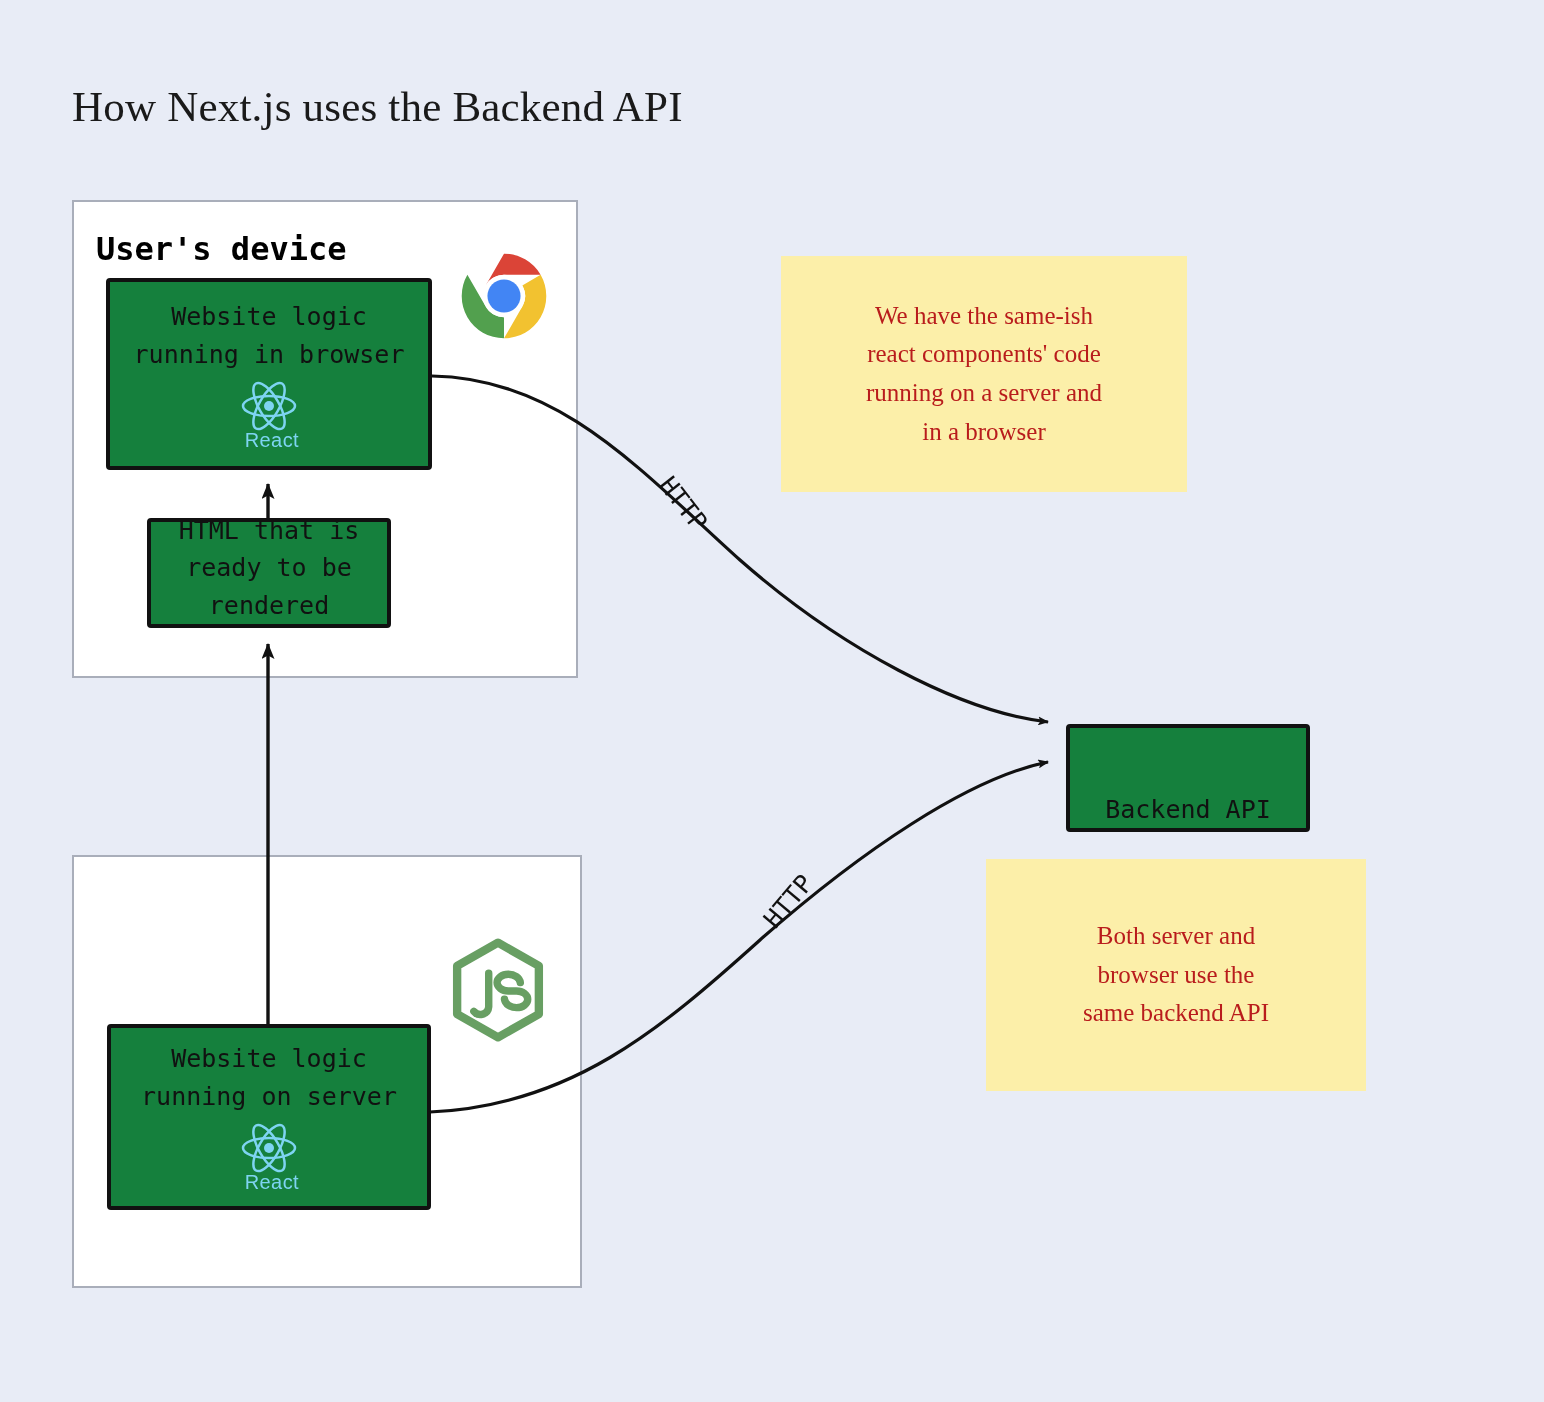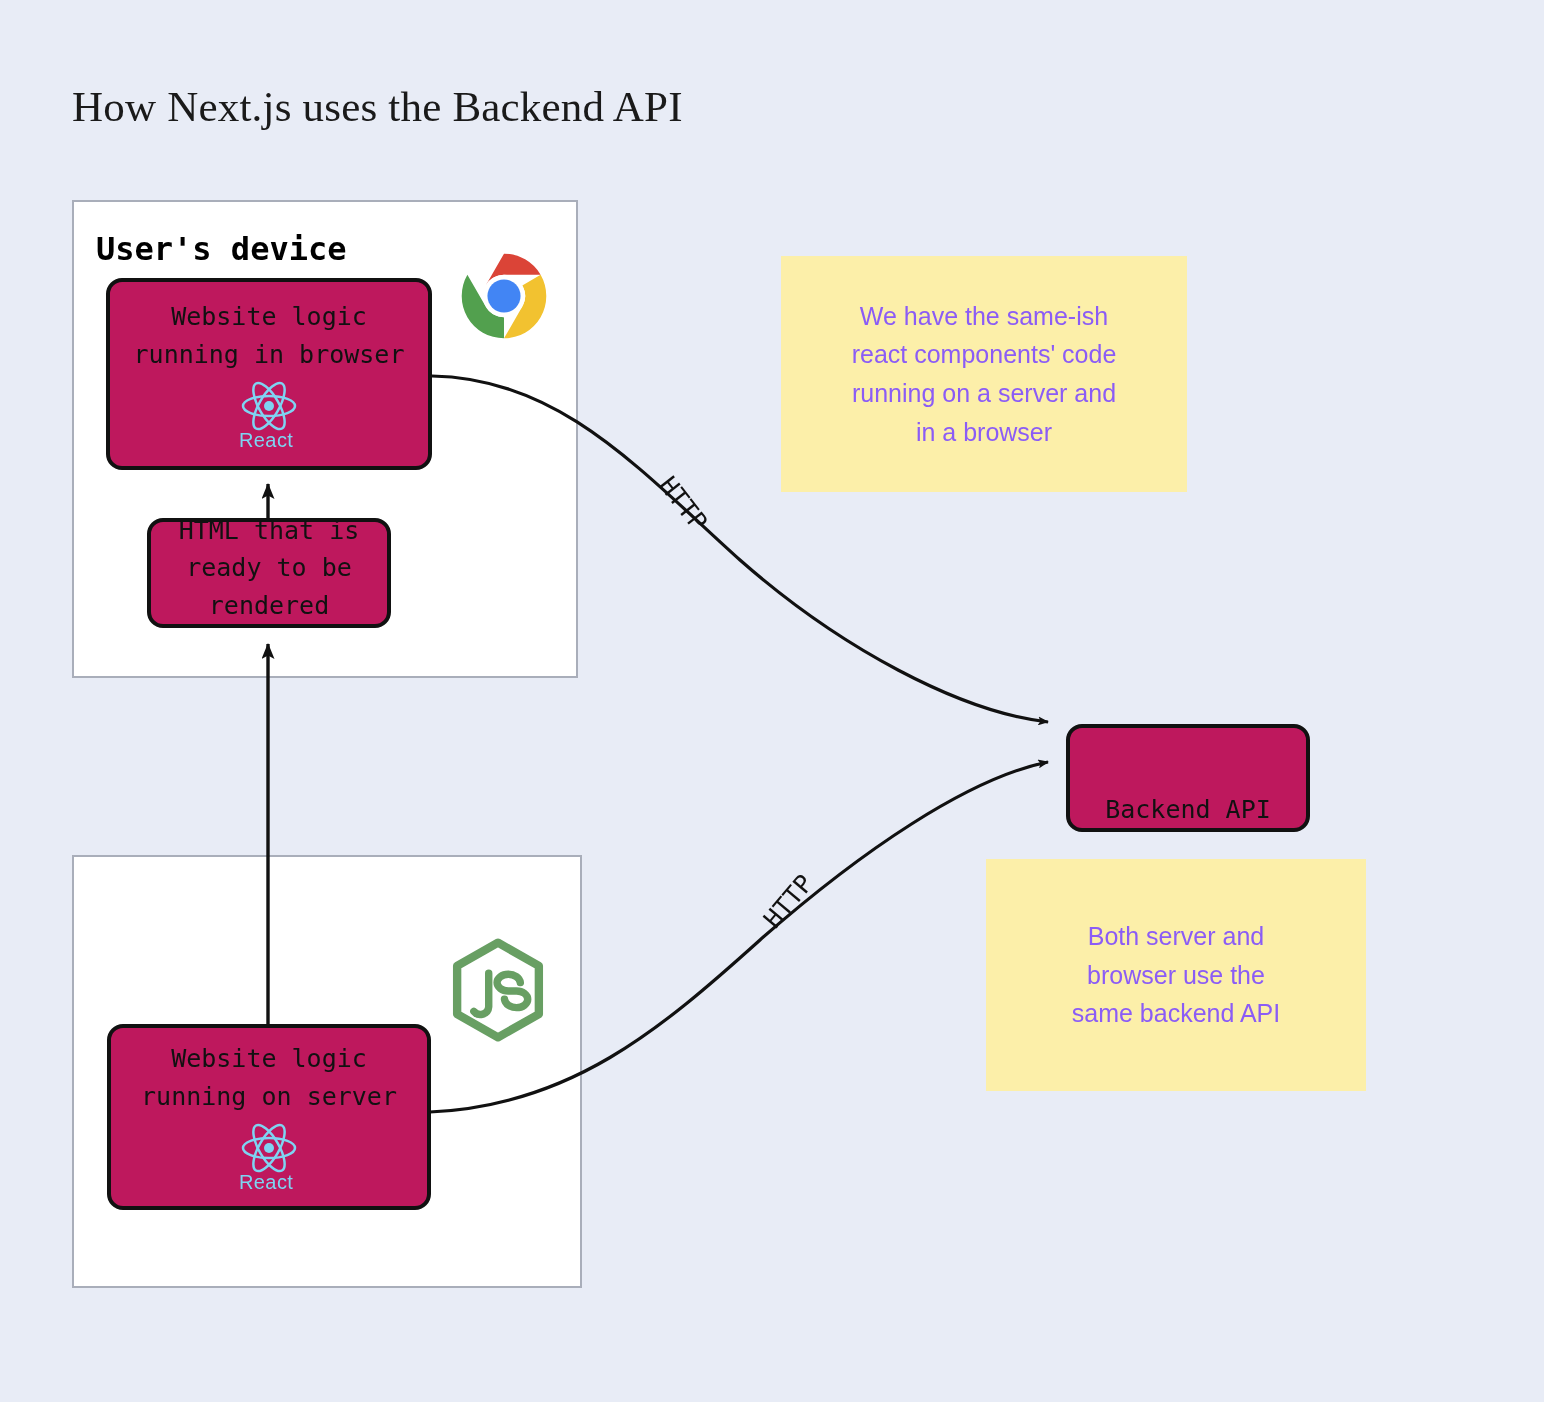--- a/index.html
+++ b/index.html
@@ -45,23 +45,23 @@
     font-weight: bold;
     font-size: 32px;
     color: #000000;
     line-height: 1.45;
     white-space: pre-line;
   }
 
   
   .node {
     position: absolute;
-    background: #be185d;
+    background: #15803d;
     border: 4px solid #111111;
-    border-radius: 16px;
+    border-radius: 4px;
     box-sizing: border-box;
     display: flex;
     flex-direction: column;
     align-items: center;
     justify-content: flex-start;
   }
   .node-text {
     font-family: "DejaVu Sans Mono", monospace;
     font-size: 25px;
     line-height: 1.5;
@@ -70,21 +70,21 @@
     white-space: pre-line;
   }
   .node.center-v {
     justify-content: flex-end;
   }
 
   
   .react-logo {
     display: flex;
     flex-direction: column;
-    align-items: flex-start;
+    align-items: flex-end;
     margin-top: 6px;
   }
   .react-label {
     font-family: "Liberation Sans", sans-serif;
     font-size: 20px;
     color: #7ed4f2;
     margin-top: -4px;
     letter-spacing: 0.4px;
   }
 
@@ -92,24 +92,24 @@
   .note {
     position: absolute;
     background: #fcefa9;
     box-sizing: border-box;
     display: flex;
     align-items: center;
     justify-content: center;
     text-align: center;
   }
   .note-text {
-    font-family: Liberation Sans, sans-serif;
+    font-family: Liberation Serif, serif;
     font-size: 25px;
     line-height: 1.55;
-    color: #8b5cf6;
+    color: #b91c1c;
     white-space: pre-line;
   }
 
   
   #edges {
     position: absolute;
     left: 0;
     top: 0;
     width: 1544px;
     height: 1402px;

